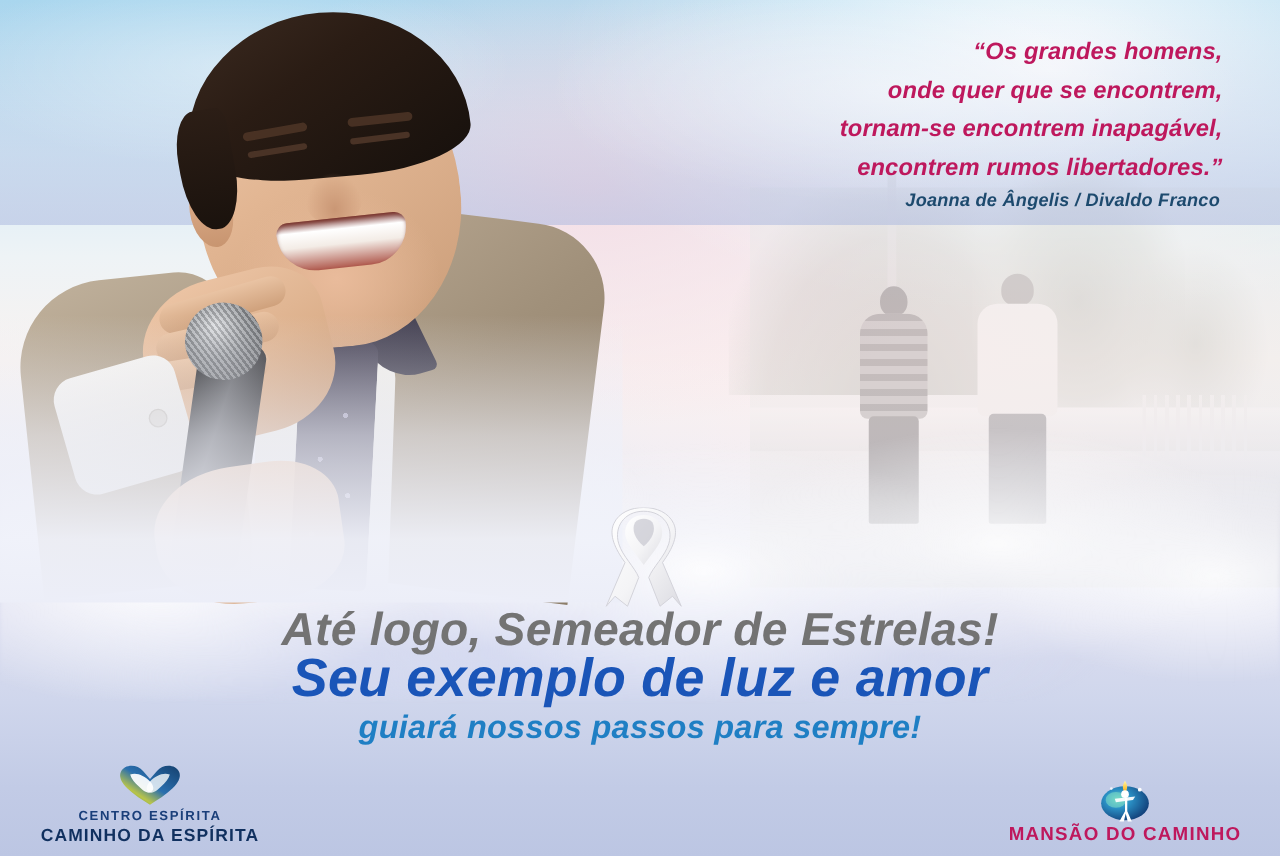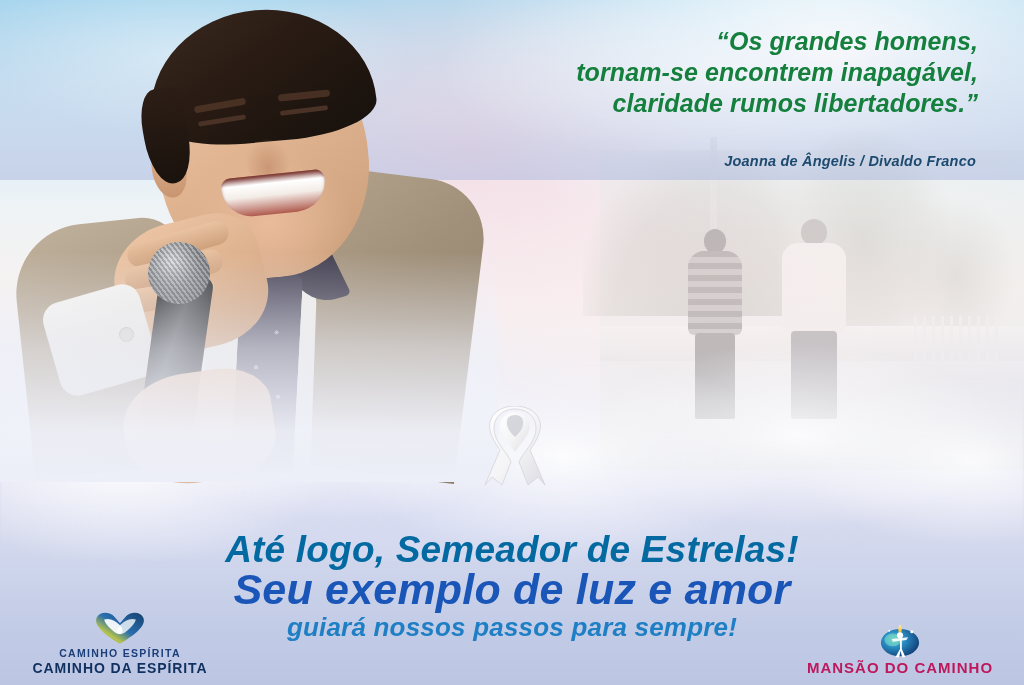--- a/index.html
+++ b/index.html
@@ -273,24 +273,24 @@
     position:absolute; left:-20px; right:-20px; bottom:-10px; height: 230px;
     background: linear-gradient(180deg, rgba(236,238,248,0) 0%, rgba(238,240,249,.62) 42%, rgba(240,242,250,.95) 78%, #eceef8 100%);
   }
 
   
   .quote {
     position: absolute;
     right: 46px; top: 26px;
     width: 560px;
     text-align: right;
-    color: #15803d;
+    color: #be185d;
     font-style: italic;
     font-weight: bold;
-    font-size: 25px;
+    font-size: 19px;
     line-height: 31px;
     letter-spacing: 0.1px;
   }
   .quote-line { display: block; white-space: nowrap; }
   .quote-author {
     position: absolute;
     right: 48px; top: 153px;
     color: #1d4a6e;
     font-style: italic;
     font-weight: bold;
@@ -303,21 +303,21 @@
   .ribbon { position: absolute; left: 478px; top: 406px; width: 74px; height: 82px; }
 
   
   .headline {
     position: absolute;
     left: 0; right: 0; top: 484px;
     text-align: center;
     font-style: italic;
     font-weight: bold;
   }
-  .hl1 { font-size: 37px; line-height: 40px; color: #0369a1; letter-spacing: .2px; margin-top: 46px; }
+  .hl1 { font-size: 37px; line-height: 40px; color: #737373; letter-spacing: .2px; }
   .hl2 { font-size: 43px; line-height: 38px; color: #1a55b8; letter-spacing: .2px; }
   .hl3 { font-size: 26px; line-height: 38px; color: #1f7fc4; letter-spacing: .2px; }
 
   
   .logo-left  { position: absolute; left: 10px;  bottom: 8px; width: 220px; text-align: center; }
   .logo-right { position: absolute; right: 14px; bottom: 8px; width: 220px; text-align: center; }
   .logo-mark { height: 40px; display: flex; align-items: center; justify-content: center; }
   .logo-txt1 {
     color: #1a3f7a; font-weight: bold; font-size: 10.5px;
     letter-spacing: 1.3px; line-height: 13px;
@@ -387,22 +387,23 @@
     <div class="p-cuff"></div>
     <div class="p-cuff-btn"></div>
     <div class="p-mic-body"></div>
     <div class="p-mic-head"></div>
     <div class="p-handlow"></div>
     <div class="p-fade"></div>
   </div>
 
   <div class="quote">
     <span class="quote-line">“Os grandes homens,</span>
+    <span class="quote-line">onde quer que se encontrem,</span>
     <span class="quote-line">tornam-se encontrem inapagável,</span>
-    <span class="quote-line">claridade rumos libertadores.”</span>
+    <span class="quote-line">encontrem rumos libertadores.”</span>
   </div>
   <div class="quote-author">Joanna de Ângelis / Divaldo Franco</div>
 
   <div class="ribbon">
     <svg viewBox="0 0 74 82" width="74" height="82" aria-hidden="true">
       <defs>
         <linearGradient id="rbg" x1="0" y1="0" x2="1" y2="1">
           <stop offset="0%" stop-color="#ffffff"></stop>
           <stop offset="55%" stop-color="#f4f4f6"></stop>
           <stop offset="100%" stop-color="#dcdce2"></stop>
@@ -434,21 +435,21 @@
           </linearGradient>
         </defs>
         <path d="M30 38 C10 26 2 17 5 10 C8 3 19 3 24 9 L30 16 L36 9 C41 3 52 3 55 10
                  C58 17 50 26 30 38 Z" fill="url(#hg)"></path>
         <path d="M13 12 C19 10 25 13 30 18 C33 21 34 25 31 27 C28 29 24 26 20 22
                  C17 19 14 16 13 12 Z" fill="#ffffff" opacity="0.92"></path>
         <path d="M47 12 C41 10 35 13 30 18 C27 21 26 25 29 27 C32 29 36 26 40 22
                  C43 19 46 16 47 12 Z" fill="#ffffff" opacity="0.78"></path>
       </svg>
     </div>
-    <div class="logo-txt1">CAMINHO ESPÍRITA</div>
+    <div class="logo-txt1">CENTRO ESPÍRITA</div>
     <div class="logo-txt2">CAMINHO DA ESPÍRITA</div>
   </div>
 
   <div class="logo-right">
     <div class="logo-mark">
       <svg viewBox="0 0 54 44" width="50" height="40" aria-hidden="true">
         <defs>
           <radialGradient id="gg" cx="35%" cy="38%" r="72%">
             <stop offset="0%" stop-color="#6fd3c4"></stop>
             <stop offset="38%" stop-color="#2a8fc4"></stop>

